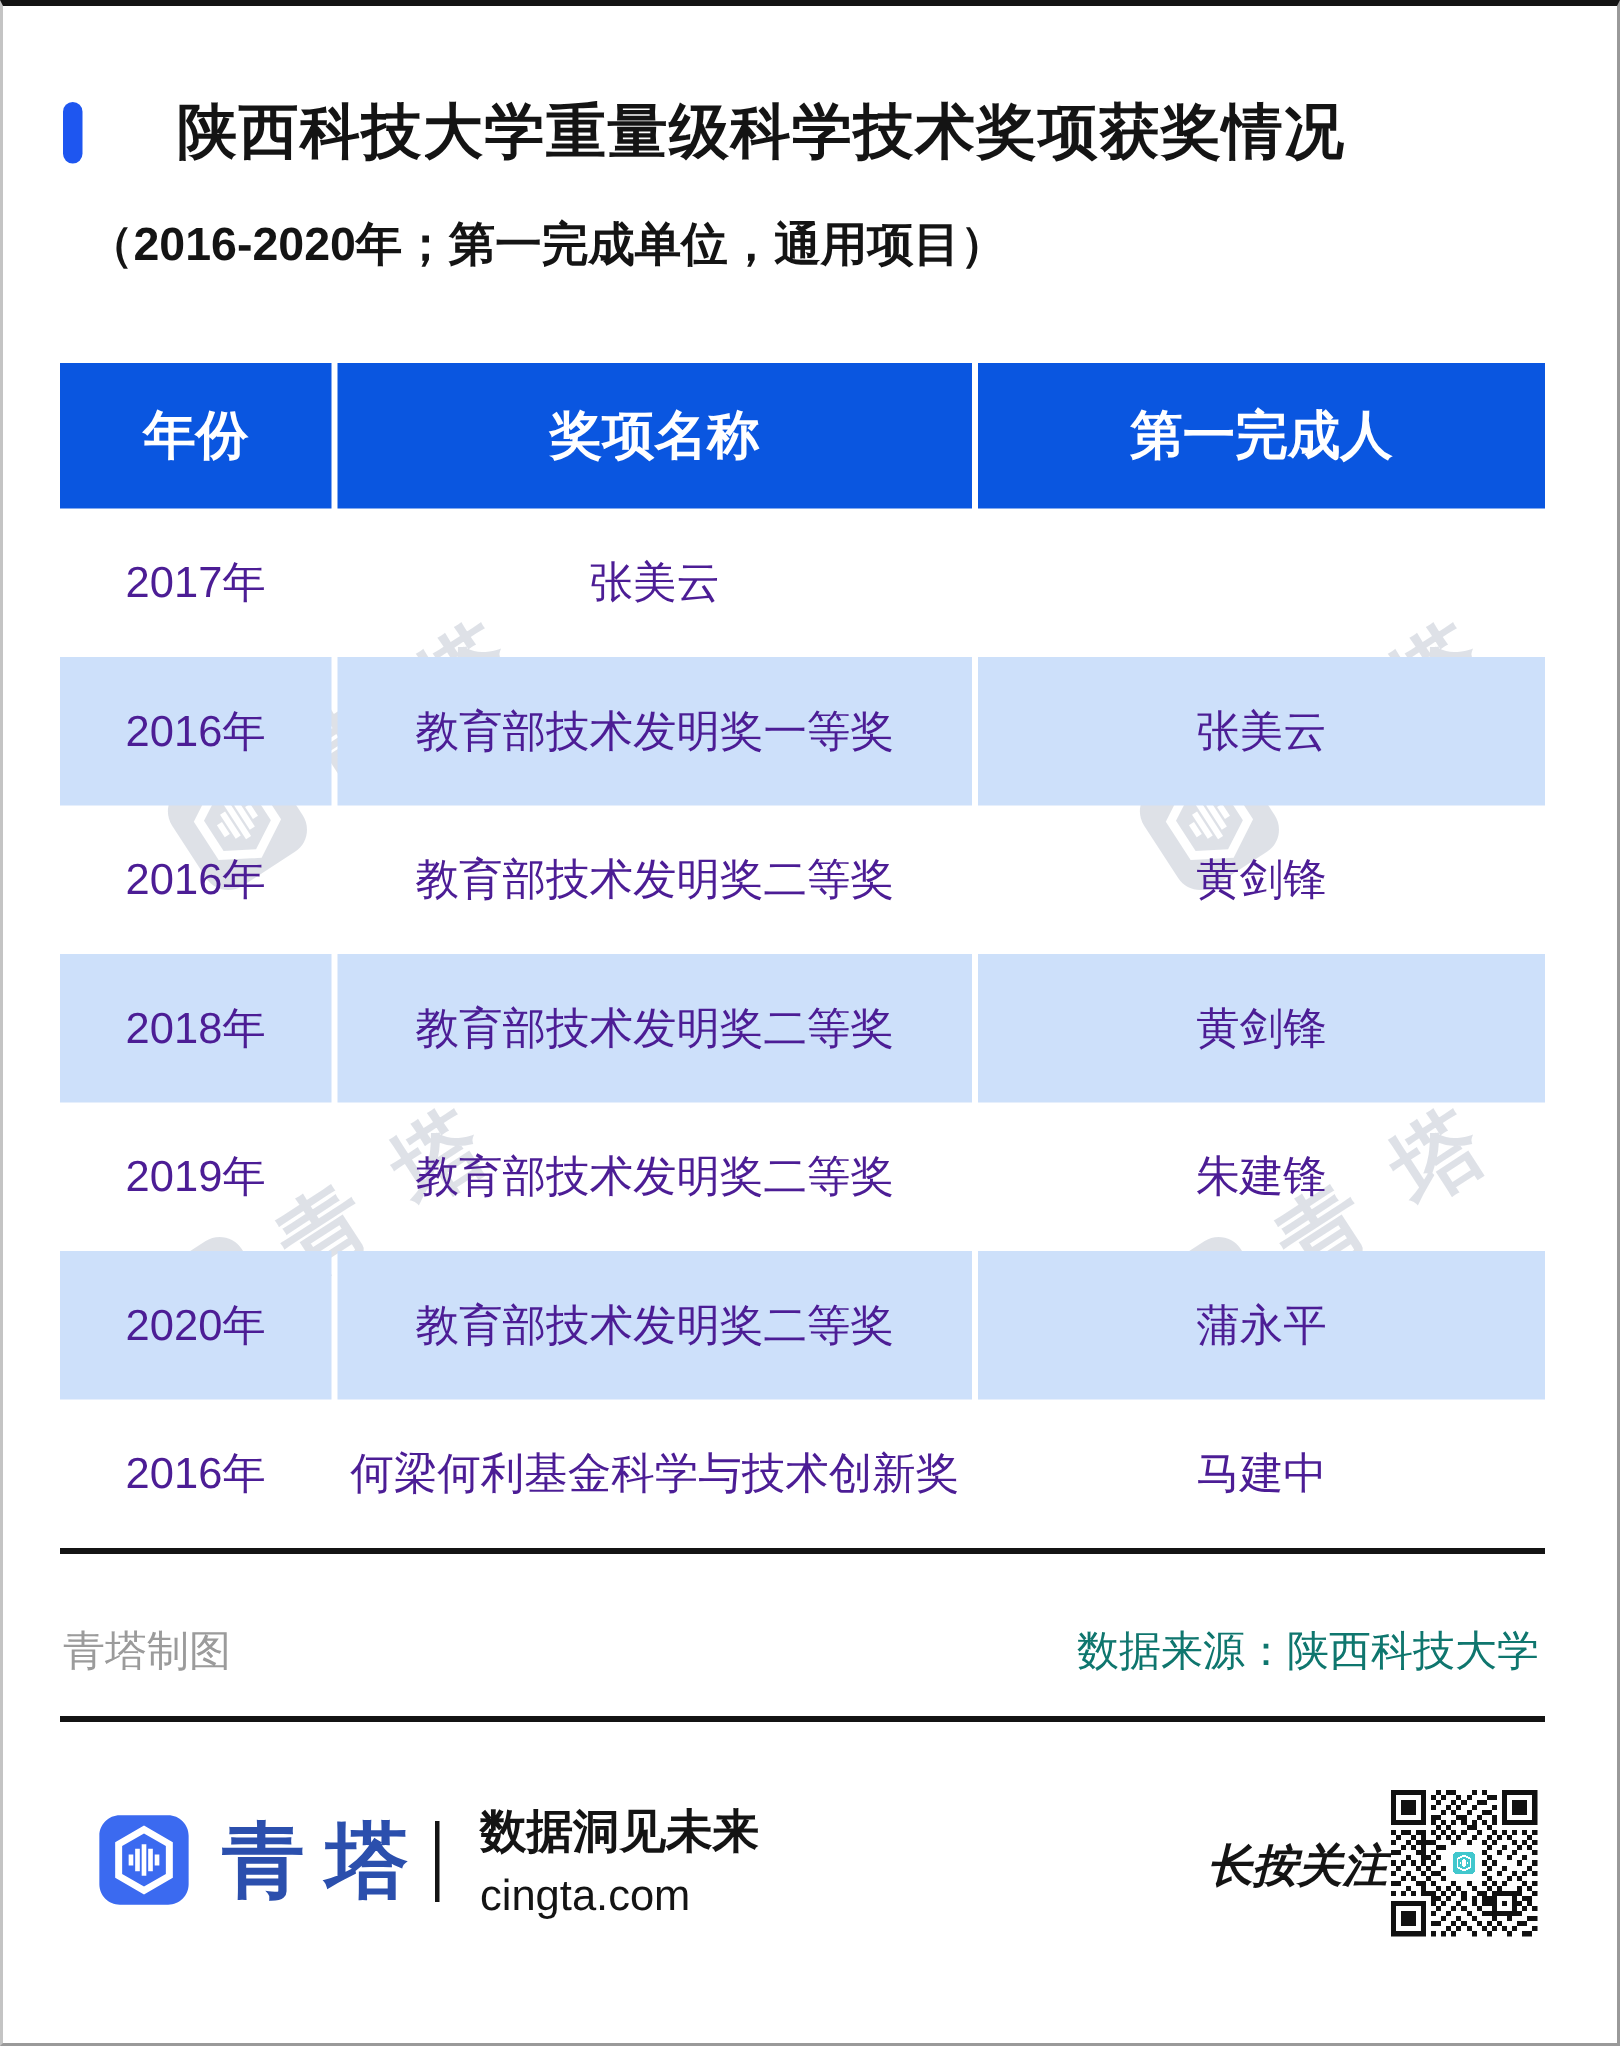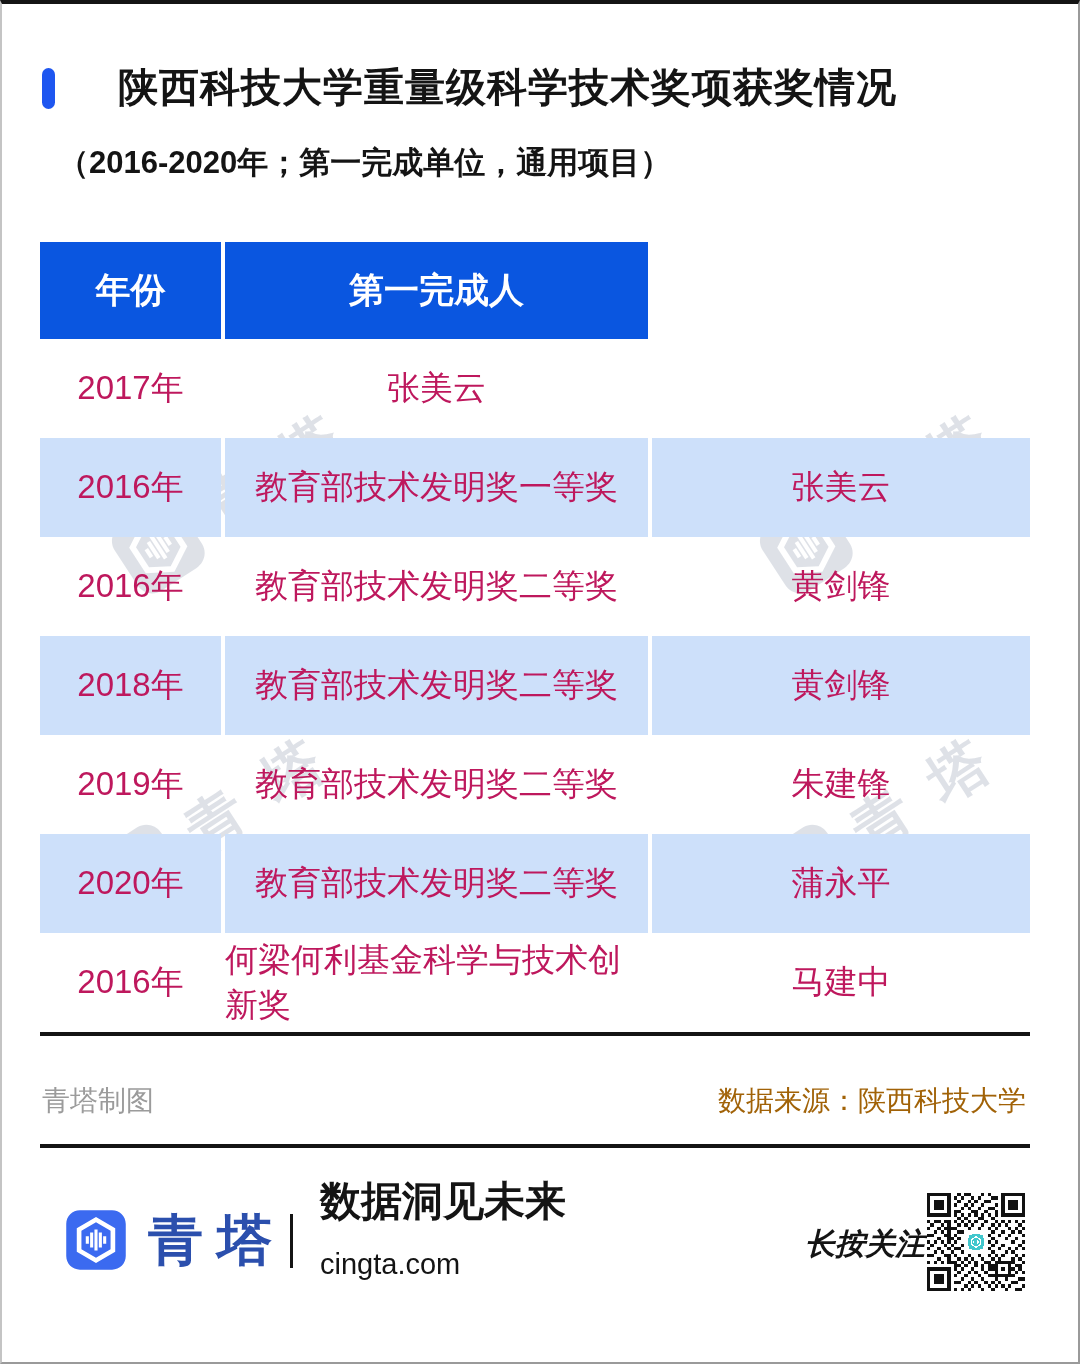--- a/index.html
+++ b/index.html
@@ -17,35 +17,35 @@
   .subtitle { position:absolute; left:56px; top:138px; font-size:31px; font-weight:700;
     white-space:nowrap; }
 
   .table { position:absolute; left:38px; top:238px; width:990px; }
   .thead, .trow { display:grid; grid-template-columns:181px 423px 378px; column-gap:4px; }
   .thead { height:97px; }
   .thead .cell { background:var(--header-blue,#0A56E0); color:#fff; font-size:35px;
     font-weight:700; display:flex; align-items:center; justify-content:center; }
   .trow { height:99px; }
   .trow .cell { display:flex; align-items:center; justify-content:center;
-    font-size:33px; color:#be185d; background:transparent; }
+    font-size:29px; color:#4c1d95; background:transparent; }
   .trow.alt .cell { background:var(--row-blue,#CDE0FA); }
 
   .rule { position:absolute; left:38px; width:990px; height:4px; background:#141414; }
   .rule1 { top:1028px; } .rule2 { top:1140px; }
 
   .credit { position:absolute; left:40px; top:1078px; font-size:28px; color:#9b9b9b; }
-  .source { position:absolute; right:52px; top:1078px; font-size:28px; color:#a16207;text-align:center; }
+  .source { position:absolute; right:52px; top:1078px; font-size:28px; color:#0f766e;text-align:center; }
 
   .brand-tile { position:absolute; left:63px; top:1205px; width:62px; height:62px; }
   .brand-tile svg { width:62px; height:62px; color:var(--logo-blue,#3B6AF0); }
   .brand-name { position:absolute; left:146px; top:1200px; font-size:55px; font-weight:800;
     color:var(--logo-navy,#2B4FAD); letter-spacing:14px; white-space:nowrap; }
   .brand-divider { position:absolute; left:288px; top:1210px; width:3px; height:54px; background:#141414; }
-  .slogan { position:absolute; left:318px; top:1170px; font-size:41px; font-weight:800; }
+  .slogan { position:absolute; left:318px; top:1196px; font-size:31px; font-weight:800; }
   .website { position:absolute; left:318px; top:1244px; font-size:29px; color:#141414; }
   .follow { position:absolute; left:803px; top:1220px; font-size:30px; font-weight:800;font-style:italic; }
   .qr { position:absolute; left:925px; top:1189px; width:98px; height:98px; }
 
   .wm { position:absolute; display:flex; align-items:center; gap:22px;
     transform:rotate(-33deg); color:#5F6F8C; opacity:0.20; pointer-events:none; }
   .wm svg { width:80px; height:80px; }
   .wm-text { font-size:58px; font-weight:700; letter-spacing:32px; white-space:nowrap; }
   .wm1 { left:100px; top:448px; } .wm2 { left:748px; top:448px; }
   .wm3 { left:82px;  top:772px; } .wm4 { left:748px; top:772px; }
@@ -96,20 +96,21 @@
   <div class="wm wm4">
     <svg viewBox="0 0 100 100">
         <use href="#cingta-glyph" fill="currentColor"></use>
       </svg>
     <span class="wm-text">青塔</span>
   </div>
 
   <div class="table">
     <div class="thead">
       <div class="cell">年份</div>
+      <div class="cell">奖项名称</div>
       <div class="cell">第一完成人</div>
     </div>
 
     <div class="trow">
       <div class="cell">2017年</div>
       <div class="cell">张美云</div>
     </div>
     <div class="trow alt">
       <div class="cell">2016年</div>
       <div class="cell">教育部技术发明奖一等奖</div>

